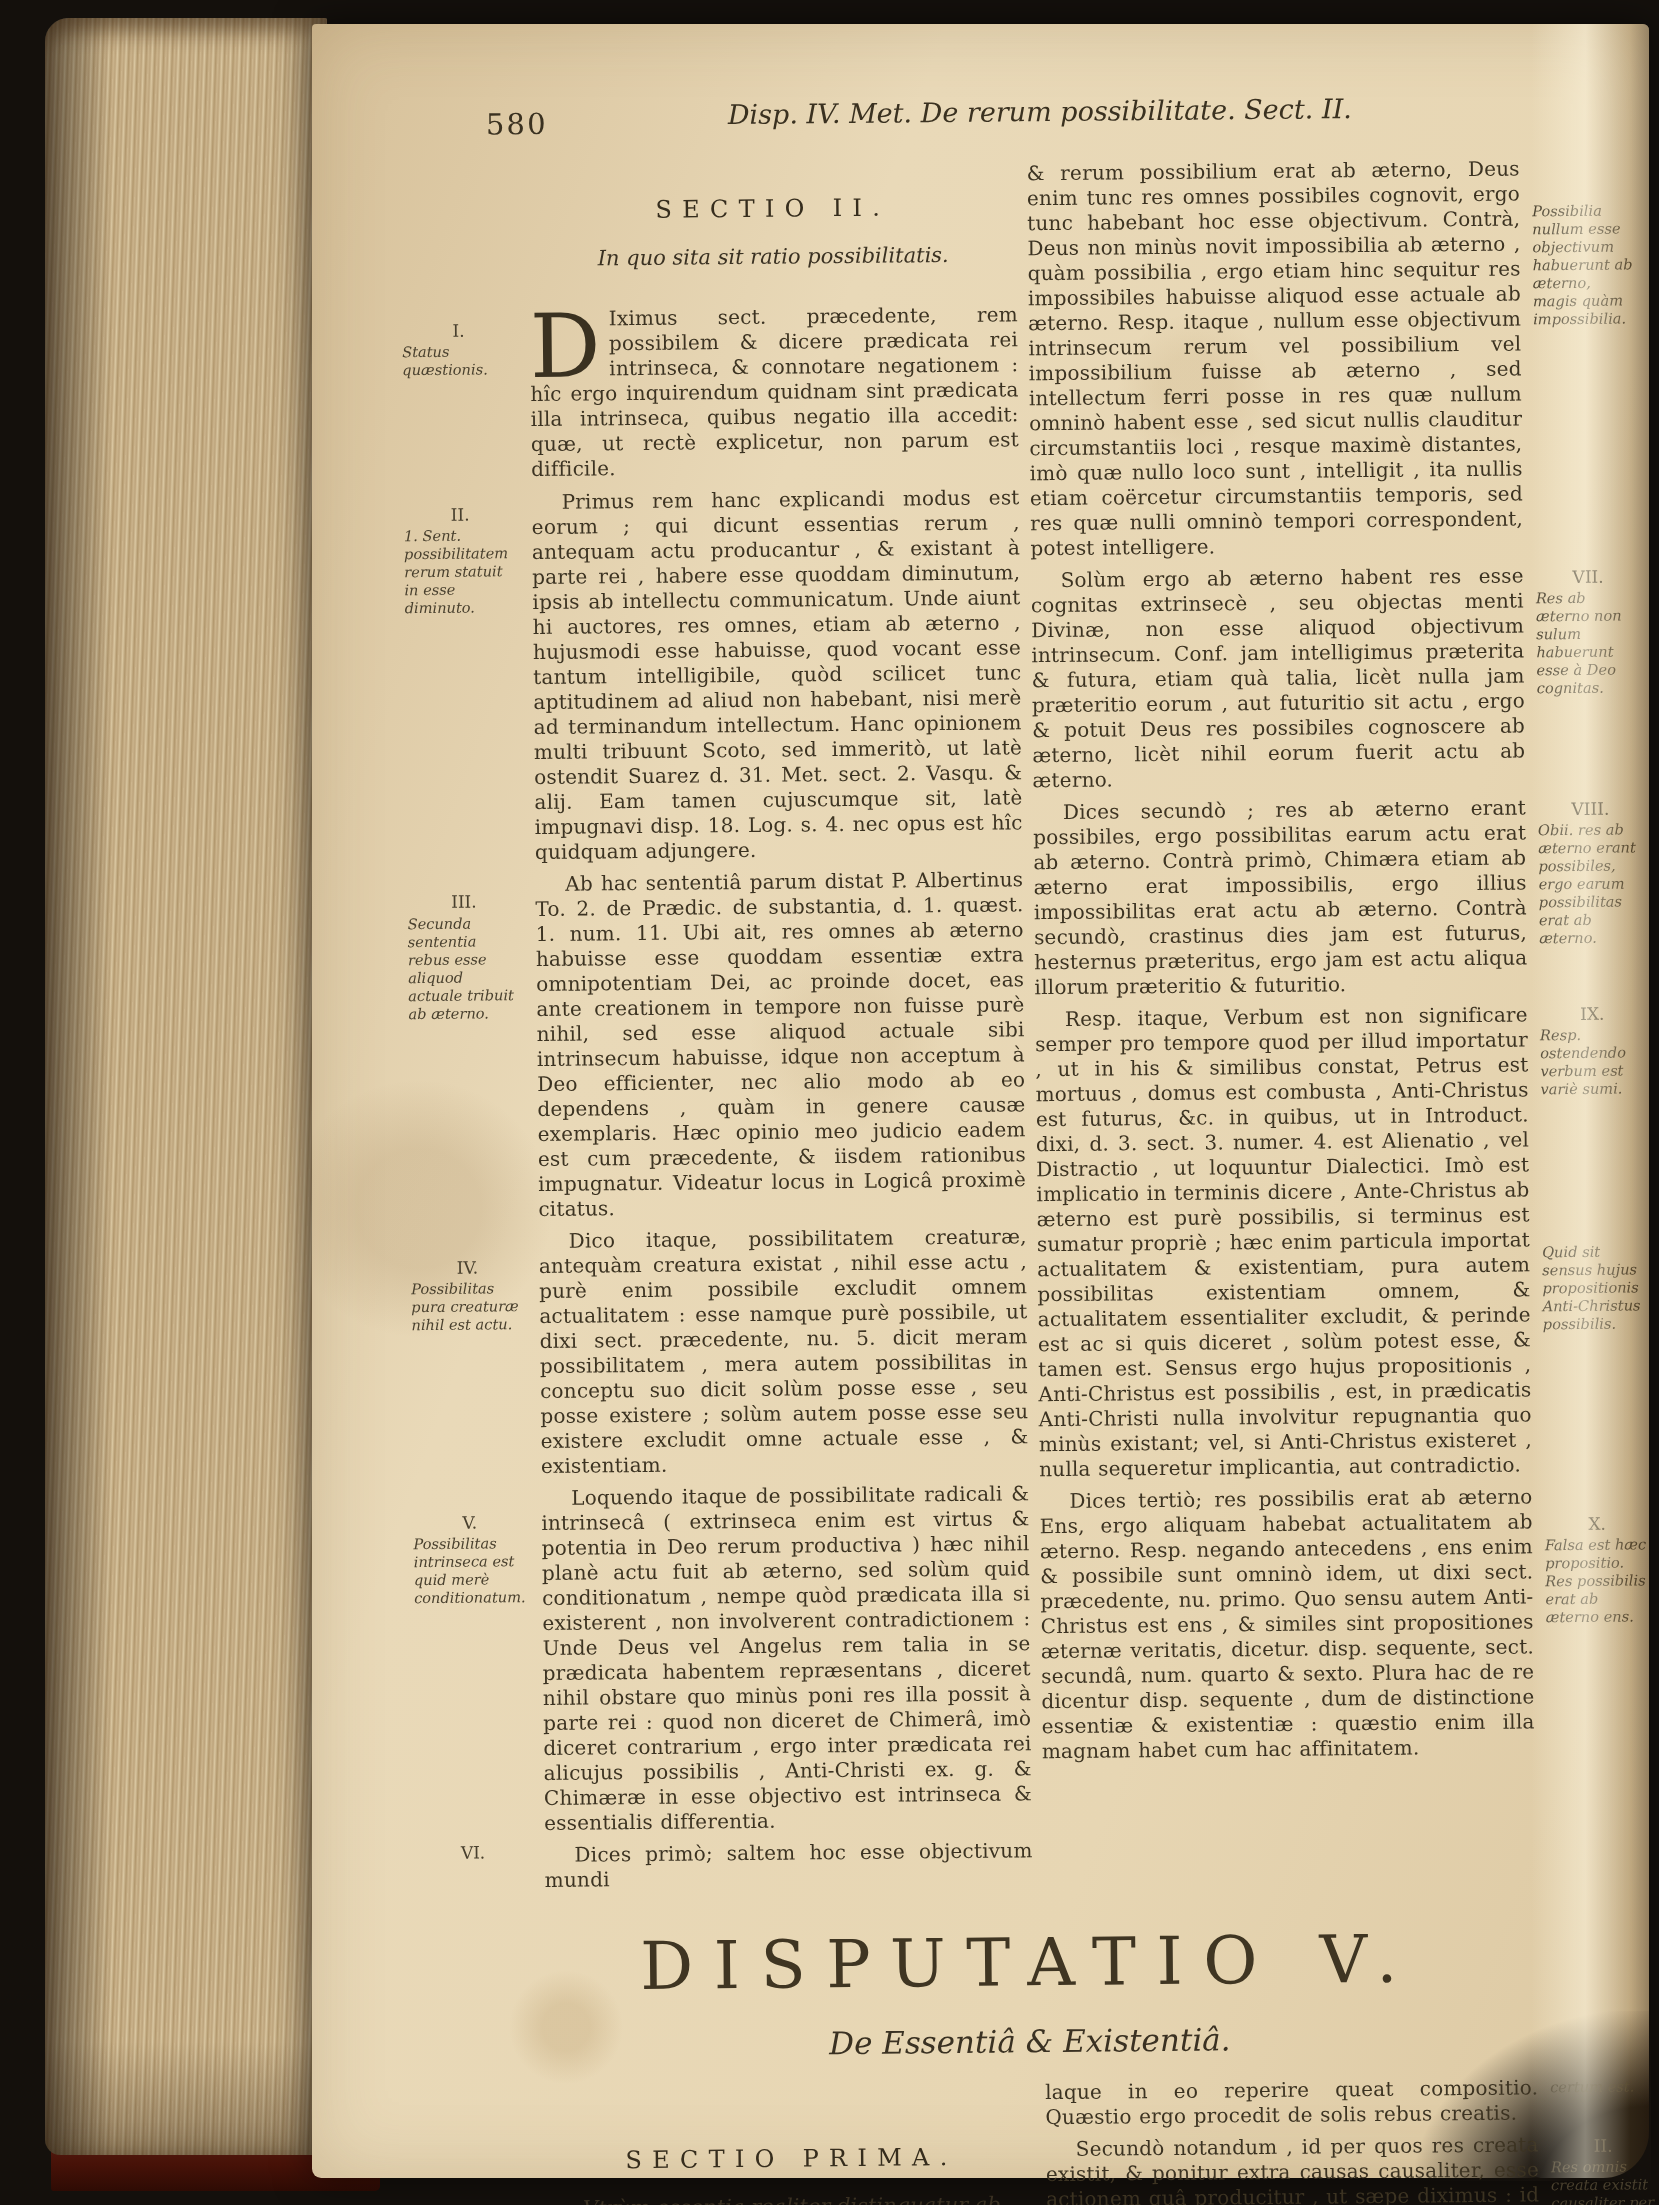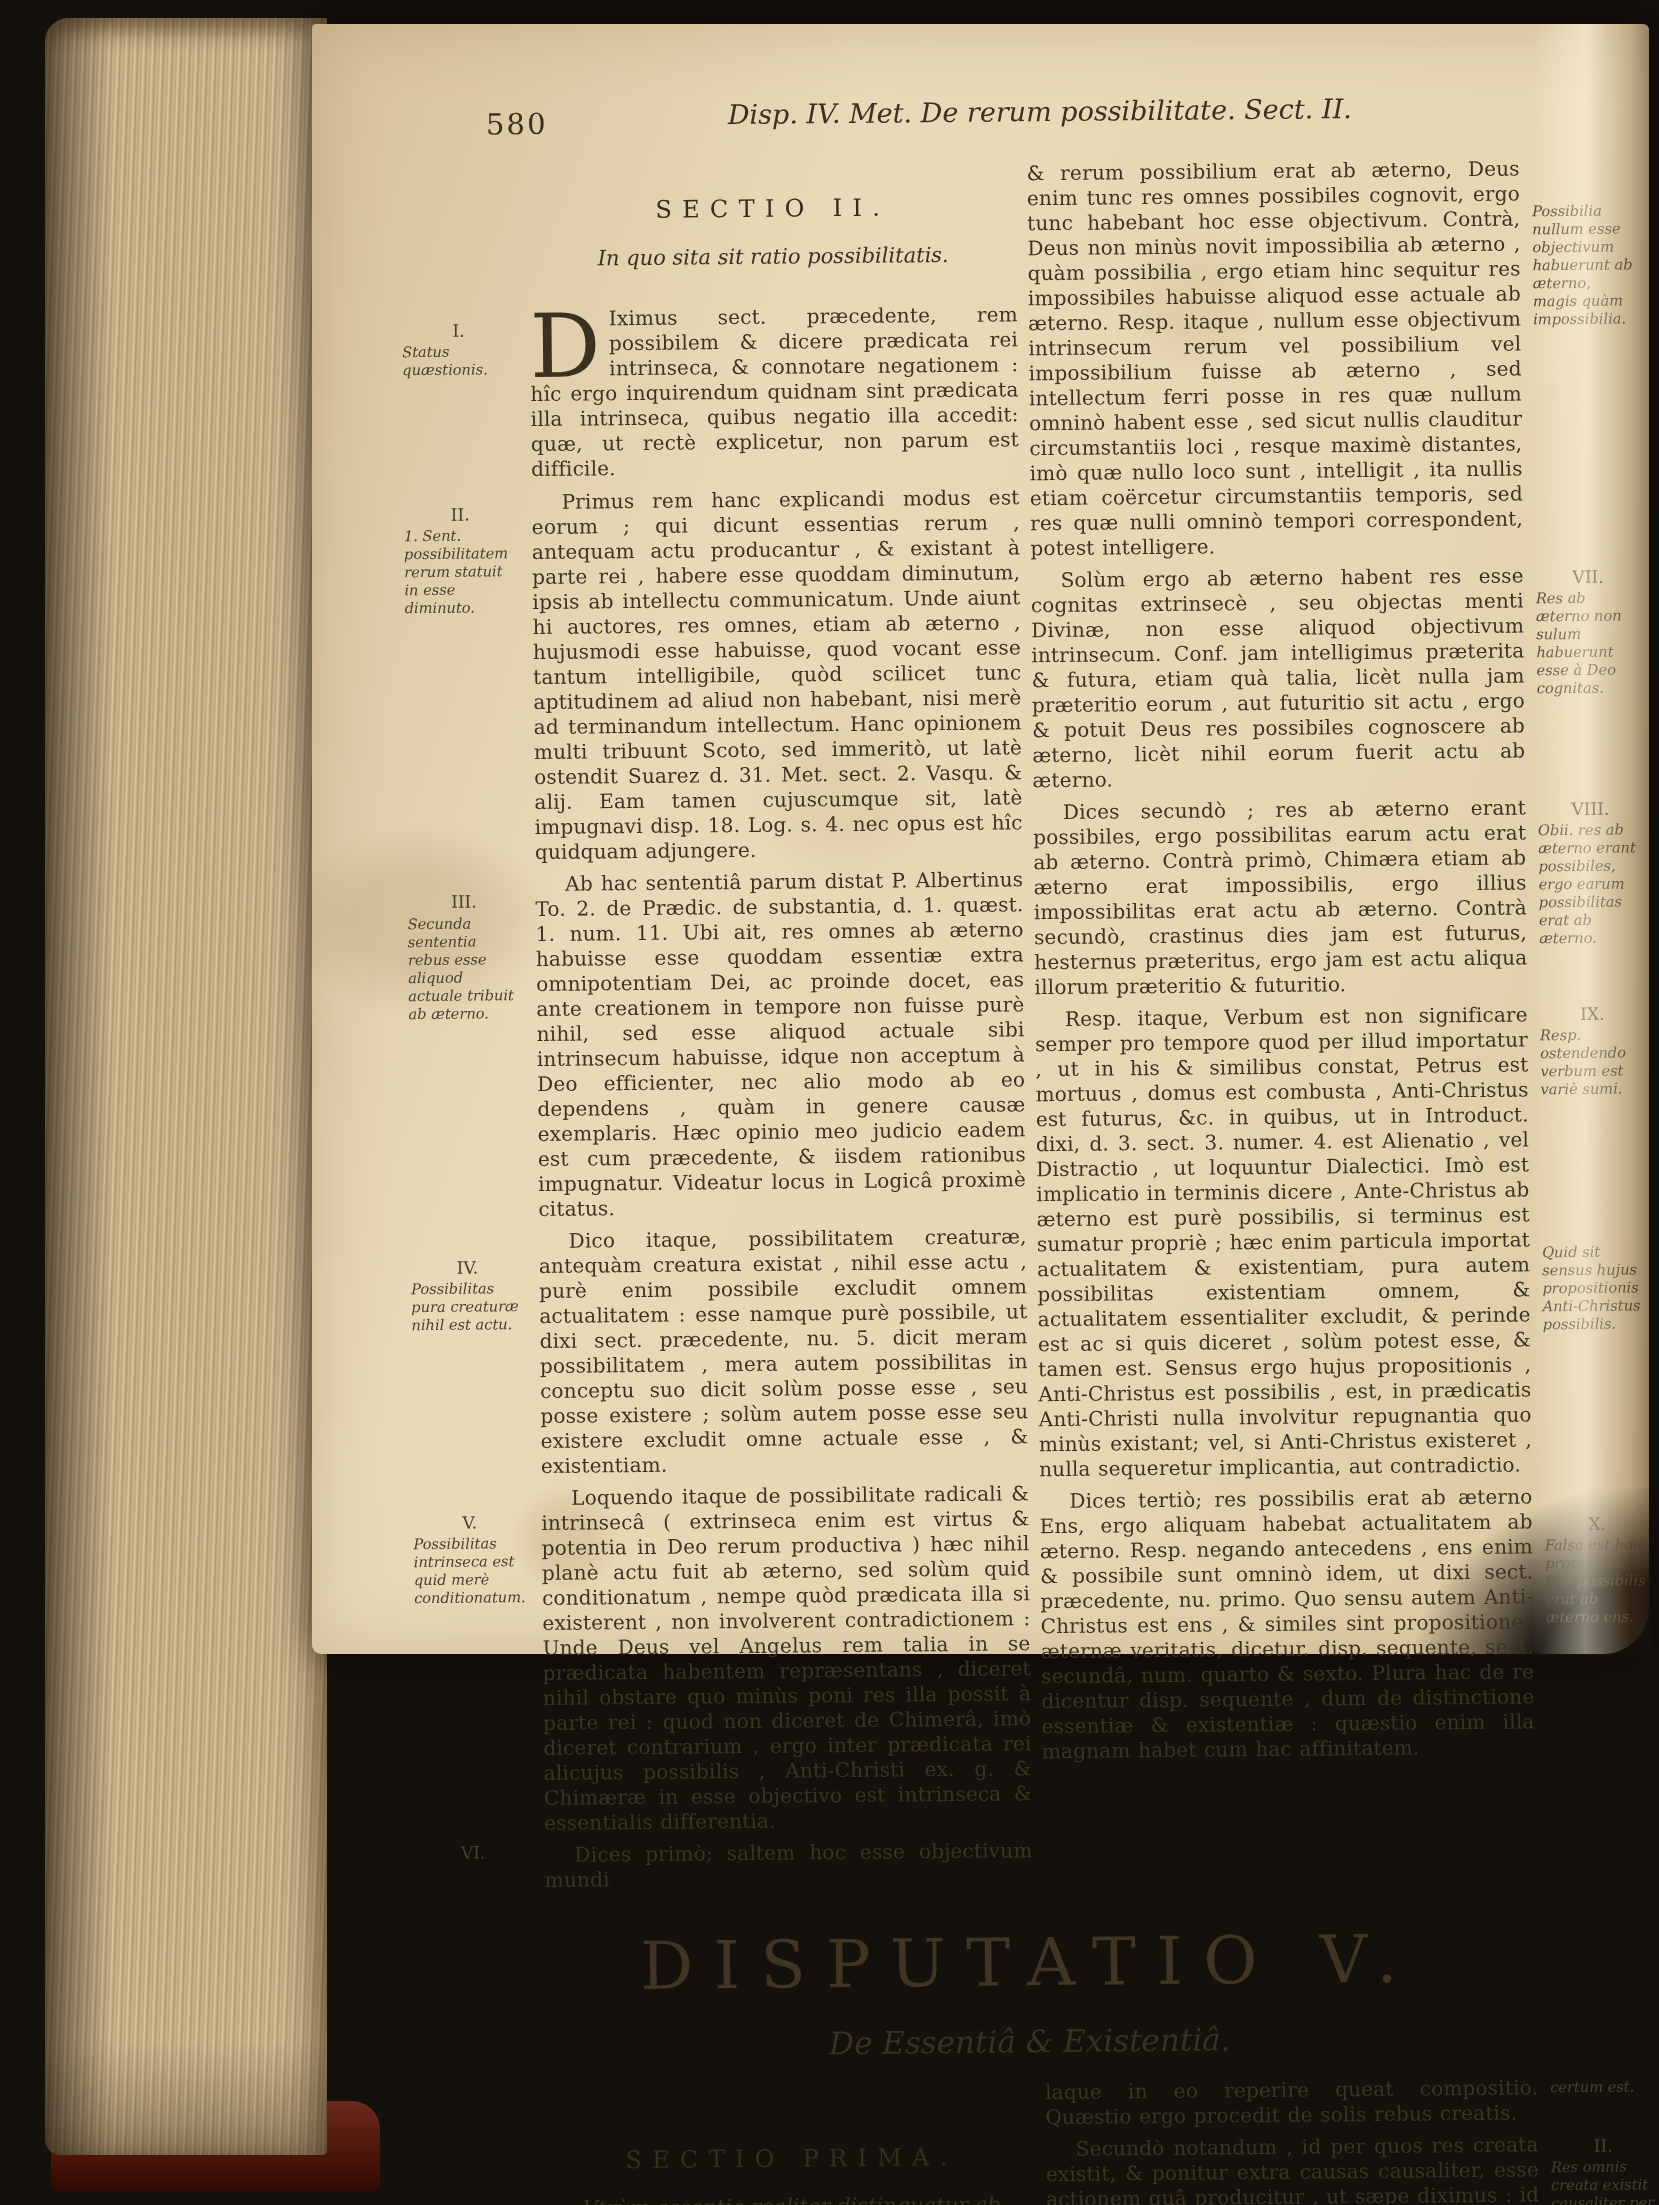--- a/index.html
+++ b/index.html
@@ -10,21 +10,21 @@
   .cover{position:absolute;left:51px;top:2101px;width:329px;height:90px;
          background:linear-gradient(180deg,#6b2a1a,#471208 70%,#2e0b04);
          border-radius:5.1px 28px 5.1px 3.1px;}
   .spine{position:absolute;left:45px;top:17.5px;width:282px;height:2137px;
          border-radius:23.6px 2.1px 5.1px 15.4px;
          background:
            linear-gradient(90deg,rgba(25,17,9,.55) 0,rgba(25,17,9,0) 67px),
            linear-gradient(0deg,rgba(40,25,10,.35) 0,rgba(40,25,10,0) 113px),
            repeating-linear-gradient(92deg,#cdb68e 0px,#bda47c 2.1px,#d9c6a0 4.1px,#b2986e 6.7px,#c9b189 8.7px);
          box-shadow:inset -17.5px 0 29px rgba(60,40,18,.38), inset 0 13.4px 20.6px rgba(50,32,14,.45);}
-  .page{position:absolute;left:312px;top:23.6px;width:1337px;height:1630px;
+  .page{position:absolute;left:312px;top:23.6px;width:1337px;height:2154px;
         border-radius:4.1px 6.2px 46px 9.2px;
         background-color:#e4d3b1;
         background-image:
           radial-gradient(ellipse at 8% 55%,rgba(125,88,40,.14) 0 62px,rgba(125,88,40,0) 134px),
           radial-gradient(circle at 19% 93%,rgba(150,110,50,.16) 0 23.6px,rgba(150,110,50,0) 57px),
           radial-gradient(circle at 66% 17%,rgba(150,110,50,.09) 0 36px,rgba(150,110,50,0) 77px),
           radial-gradient(circle at 40% 47%,rgba(140,100,45,.07) 0 46px,rgba(140,100,45,0) 98px),
           linear-gradient(110deg,#d6c099,#e9d9b8 30%,#e7d6b3 68%,#dcc8a2);
         box-shadow:inset 0 0 72px rgba(120,85,40,.22), 0 0 36px rgba(0,0,0,.55);}
   .page::after{content:"";position:absolute;right:0;top:0;width:118px;height:100%;

